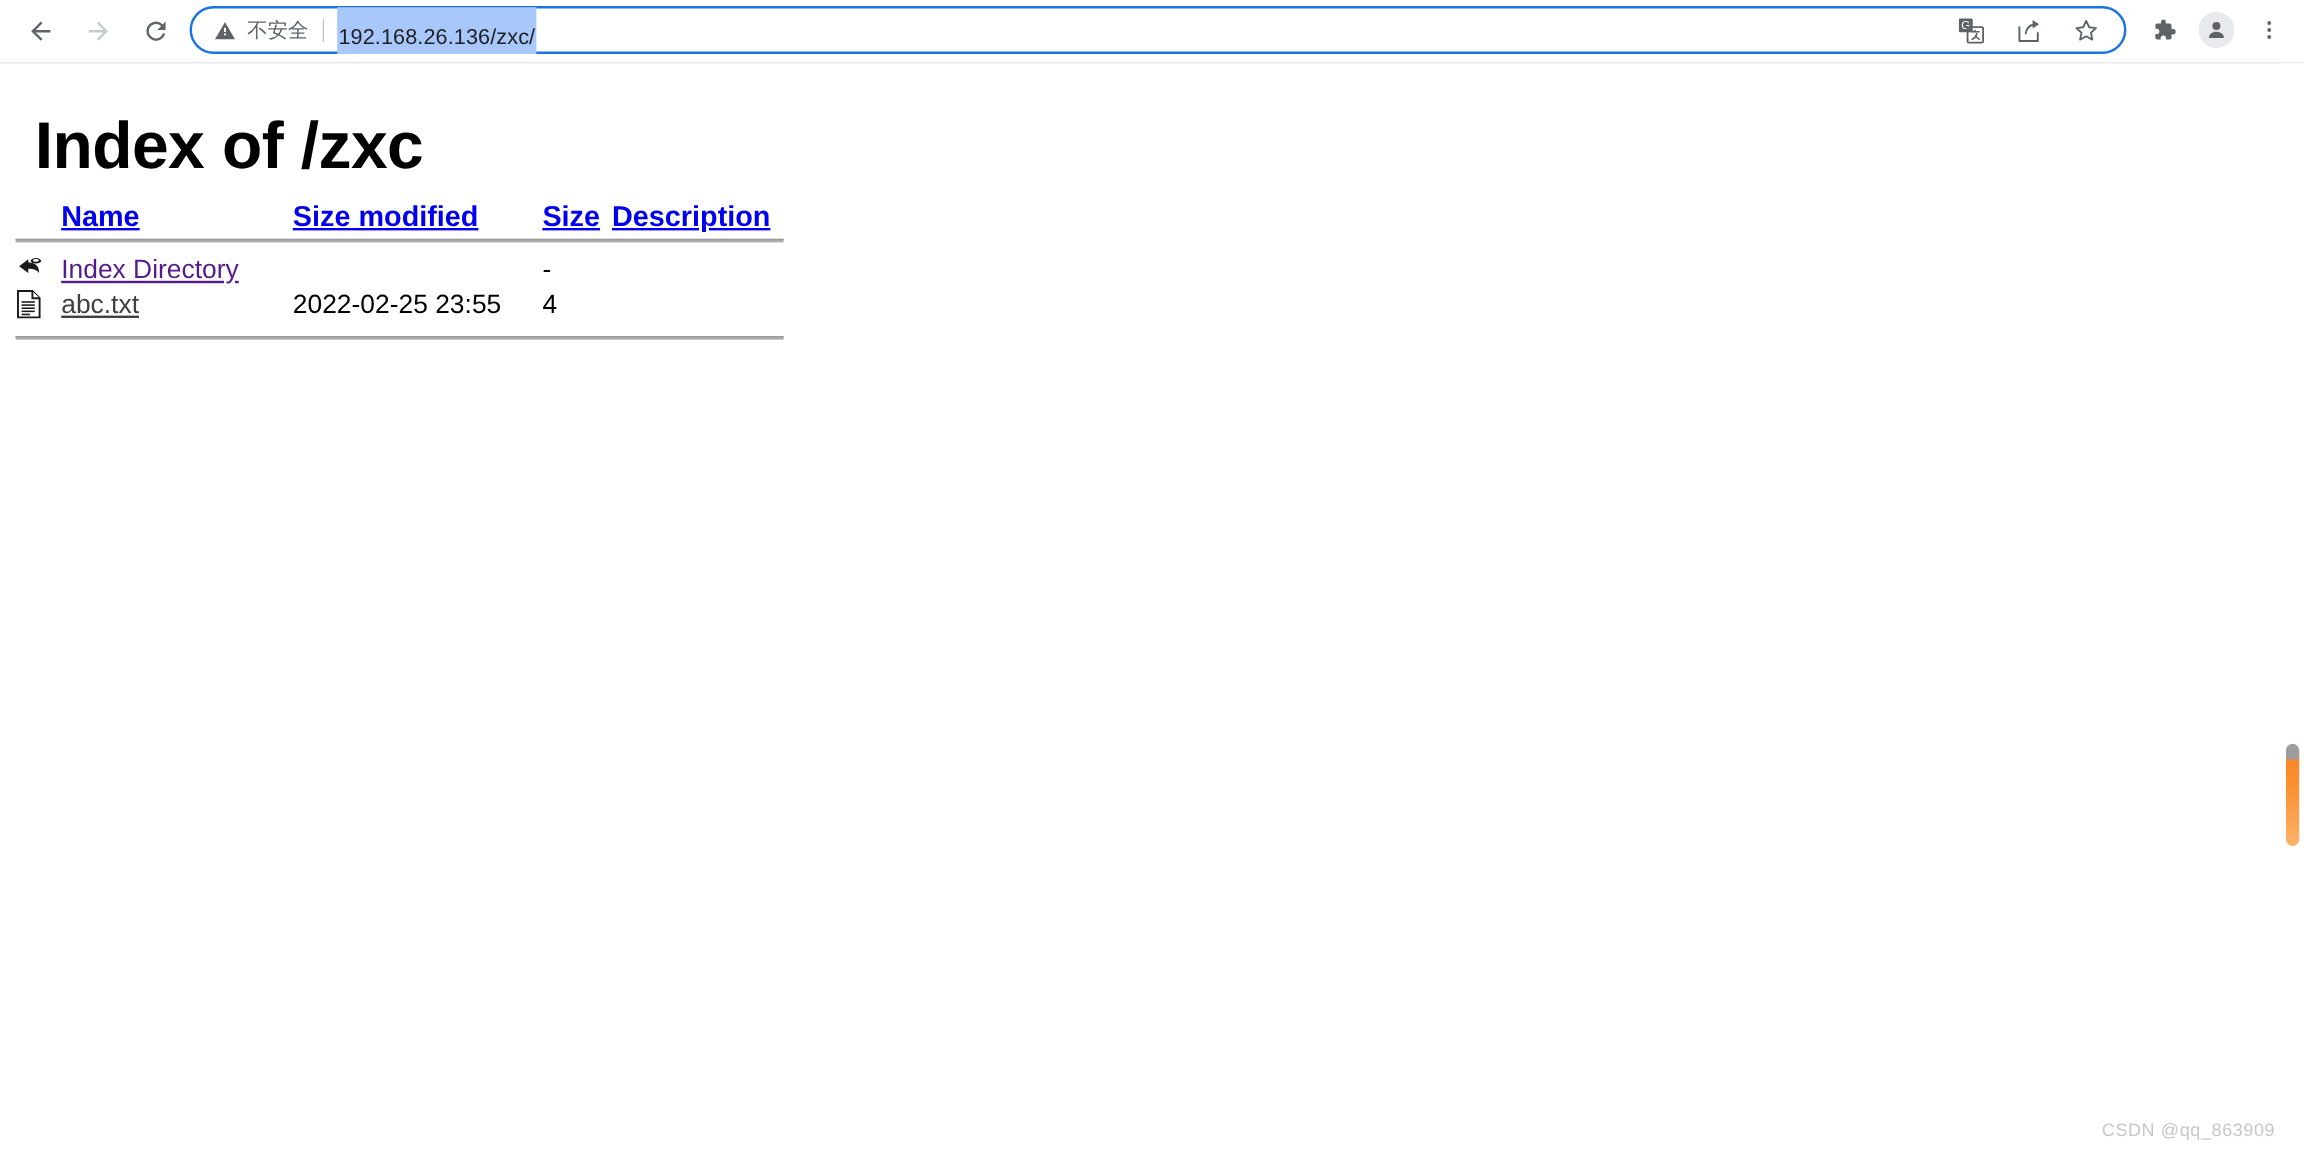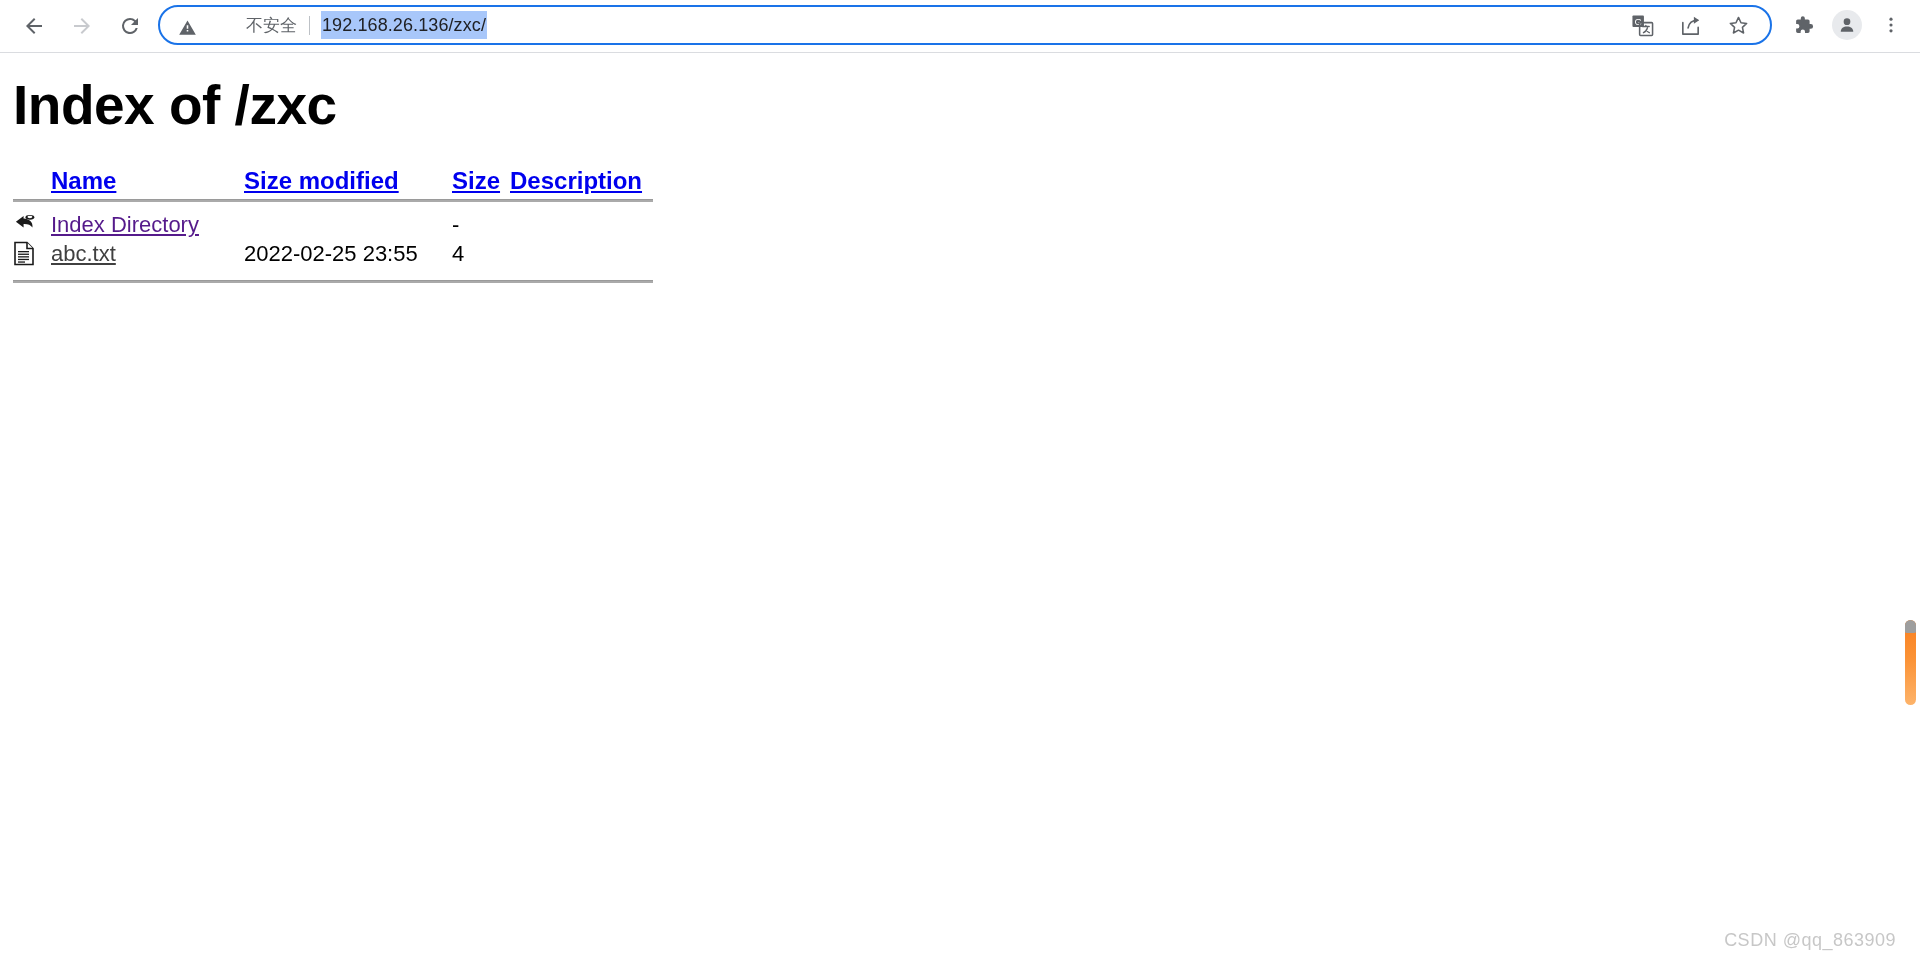--- a/index.html
+++ b/index.html
@@ -50,42 +50,41 @@
     border: 2px solid #1a73e8;
     border-radius: 21px;
     box-sizing: border-box;
     background: #ffffff;
     display: flex;
     align-items: center;
   }
 
   .security-chip {
     display: flex;
-    align-items: flex-end;
+    align-items: center;
     margin-left: 18px;
     cursor: pointer;
-    gap: 40px;
   }
   .security-chip .warn-text {
     font-size: 17px;
     color: #5f6368;
     margin-left: 9px;
     white-space: nowrap;
   }
   .omnibox-divider {
     width: 1px;
     height: 19px;
     background: #bdc1c6;
     margin: 0 11px 0 12px;
   }
   .url-text {
     font-size: 18px;
     color: #202124;
     background: #a8c7fa;
-    padding: 4px 1px 3px 1px;
+    padding: 15px 1px 3px 1px;
     white-space: nowrap;
     letter-spacing: 0.1px;
   }
   .omnibox-actions {
     margin-left: auto;
     display: flex;
     align-items: center;
     padding-right: 14px;
   }
   .omni-icon-btn {
@@ -132,21 +131,21 @@
     position: absolute;
     top: 53px;
     left: 0;
     width: 1920px;
     height: 914px;
     background: #ffffff;
     overflow: hidden;
   }
 
   .page-title {
-    margin: 0;
+    margin: 16px;
     padding: 0;
     position: absolute;
     left: 13px;
     top: 20px;
     font-size: 55px;
     font-weight: bold;
     color: #000000;
     letter-spacing: -0.5px;
   }
 
@@ -257,21 +256,21 @@
     height: 13px;
     border-radius: 6px 6px 2px 2px;
     background: #9e9e9e;
   }
 
   
   .watermark {
     position: absolute;
     right: 24px;
     bottom: 16px;
-    font-size: 18px;
+    font-size: 15px;
     color: #c7c7c7;
     letter-spacing: 0.5px;
     user-select: none;
   }
 </style>
 </head>
 <body>
 
 <div class="browser-toolbar">
 

